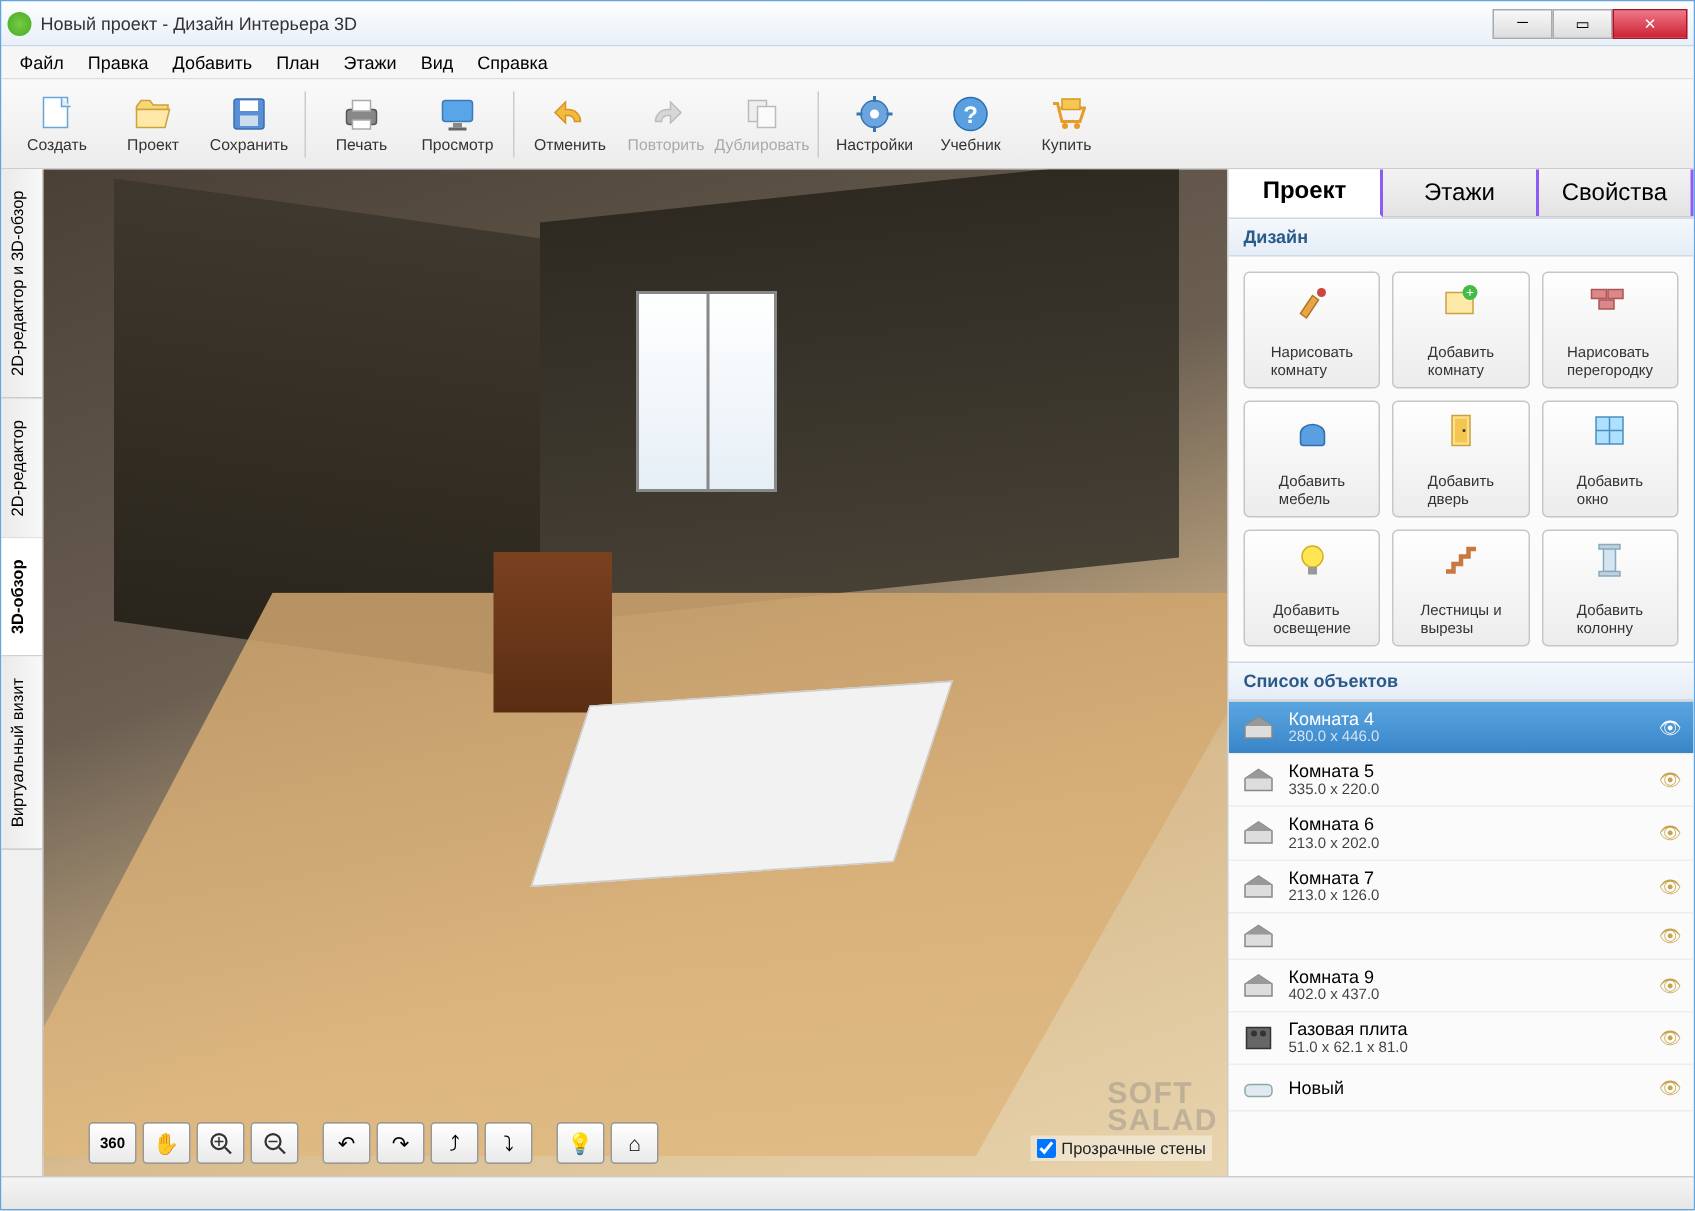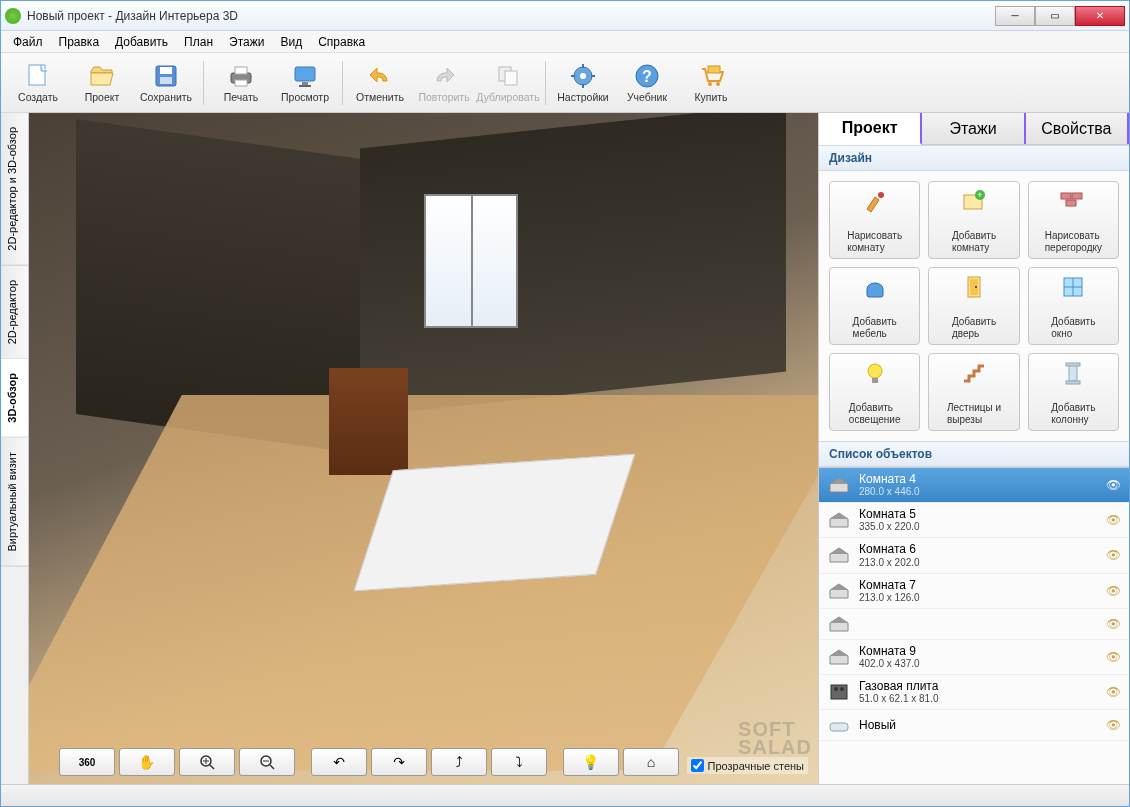--- a/index.html
+++ b/index.html
@@ -25,21 +25,21 @@
 .viewport { flex: 1; background: linear-gradient(160deg,#4a4035,#6b5f52 40%,#d8bb8e 70%,#e8d4ae); position: relative; overflow: hidden; border-right: 1px solid #ccc; }
 .viewport .scene { position: absolute; inset: 0; }
 .viewport .floor { position: absolute; left: 2%; top: 42%; width: 96%; height: 56%; background: linear-gradient(#cfa56e,#e0b87f); transform: skewX(-18deg); opacity: 0.85; clip-path: polygon(10% 0,100% 0,88% 100%,0 100%); }
 .viewport .wall1 { position:absolute; left:6%; top:4%; width:38%; height:44%; background: linear-gradient(#3e382e,#2a251c); transform: skewY(8deg); }
 .viewport .wall2 { position:absolute; left:42%; top:2%; width:54%; height:40%; background: linear-gradient(#2e2a22,#464035); transform: skewY(-6deg); }
 .viewport .win1 { position:absolute; left:50%; top:12%; width:12%; height:20%; background: linear-gradient(#fff,#e6eff6); border: 2px solid #888; }
 .viewport .win1::after{content:'';position:absolute;left:50%;top:0;width:2px;height:100%;background:#888;}
 .viewport .bed { position:absolute; left:44%; top:52%; width:30%; height:18%; background:#f2f2f2; border:1px solid #ccc; transform: skewX(-18deg) skewY(-4deg); }
 .viewport .dresser{ position:absolute; left:38%; top:38%; width:10%; height:16%; background: linear-gradient(#7a4120,#5a2d12); }
 .vtoolbar { position: absolute; left: 30px; bottom: 8px; display: flex; gap: 4px; align-items: center; }
-.vtbtn { width: 56px; height: 28px; border: 1px solid #999; border-radius: 3px; background: linear-gradient(#fff,#e9e9e9); display: flex; align-items: center; justify-content: center; cursor: pointer; font-size: 14px; }
+.vtbtn { width: 32px; height: 28px; border: 1px solid #999; border-radius: 3px; background: linear-gradient(#fff,#e9e9e9); display: flex; align-items: center; justify-content: center; cursor: pointer; font-size: 14px; }
 .transparent-walls { position: absolute; right: 10px; bottom: 10px; font-size: 11px; display: flex; align-items: center; gap: 4px; color: #222; background: rgba(255,255,255,.4); padding: 2px 4px; }
 .sidepanel { width: 310px; background: #fbfbfb; display: flex; flex-direction: column; }
 .sidetabs { display: flex; height: 32px; border-bottom: 1px solid #ccc; }
 .sidetab { flex: 1; display: flex; align-items: center; justify-content: center; font-size: 16px; border-right: 2px solid #8b5cf6; background: linear-gradient(#f3f3f3,#e3e3e3); cursor: pointer; }
 .sidetab.active { background: #fff; font-weight: 600; border-bottom: 2px solid #fff; margin-bottom: -1px; }
 .section-hdr { height: 26px; display: flex; align-items: center; padding: 0 10px; font-size: 12px; font-weight: 600; color: #2a5a8a; background: linear-gradient(#f4f8fc,#e4ecf5); border-bottom: 1px solid #cdd9e6; border-top: 1px solid #cdd9e6; text-align: right; }
 .design-grid { display: grid; grid-template-columns: repeat(3,1fr); gap: 8px; padding: 10px; }
 .dbtn { height: 78px; border: 1px solid #c6c6c6; border-radius: 4px; background: linear-gradient(#fefefe,#ececec); display: flex; flex-direction: column; align-items: center; justify-content: center; cursor: pointer; padding: 4px; }
 .dbtn .dicon { width: 32px; height: 28px; display:flex; align-items:center; justify-content:center; font-size:22px; }
 .dbtn .dlbl { font-size: 10px; text-align: left; line-height: 1.15; margin-top: 15px; color: #333; }

